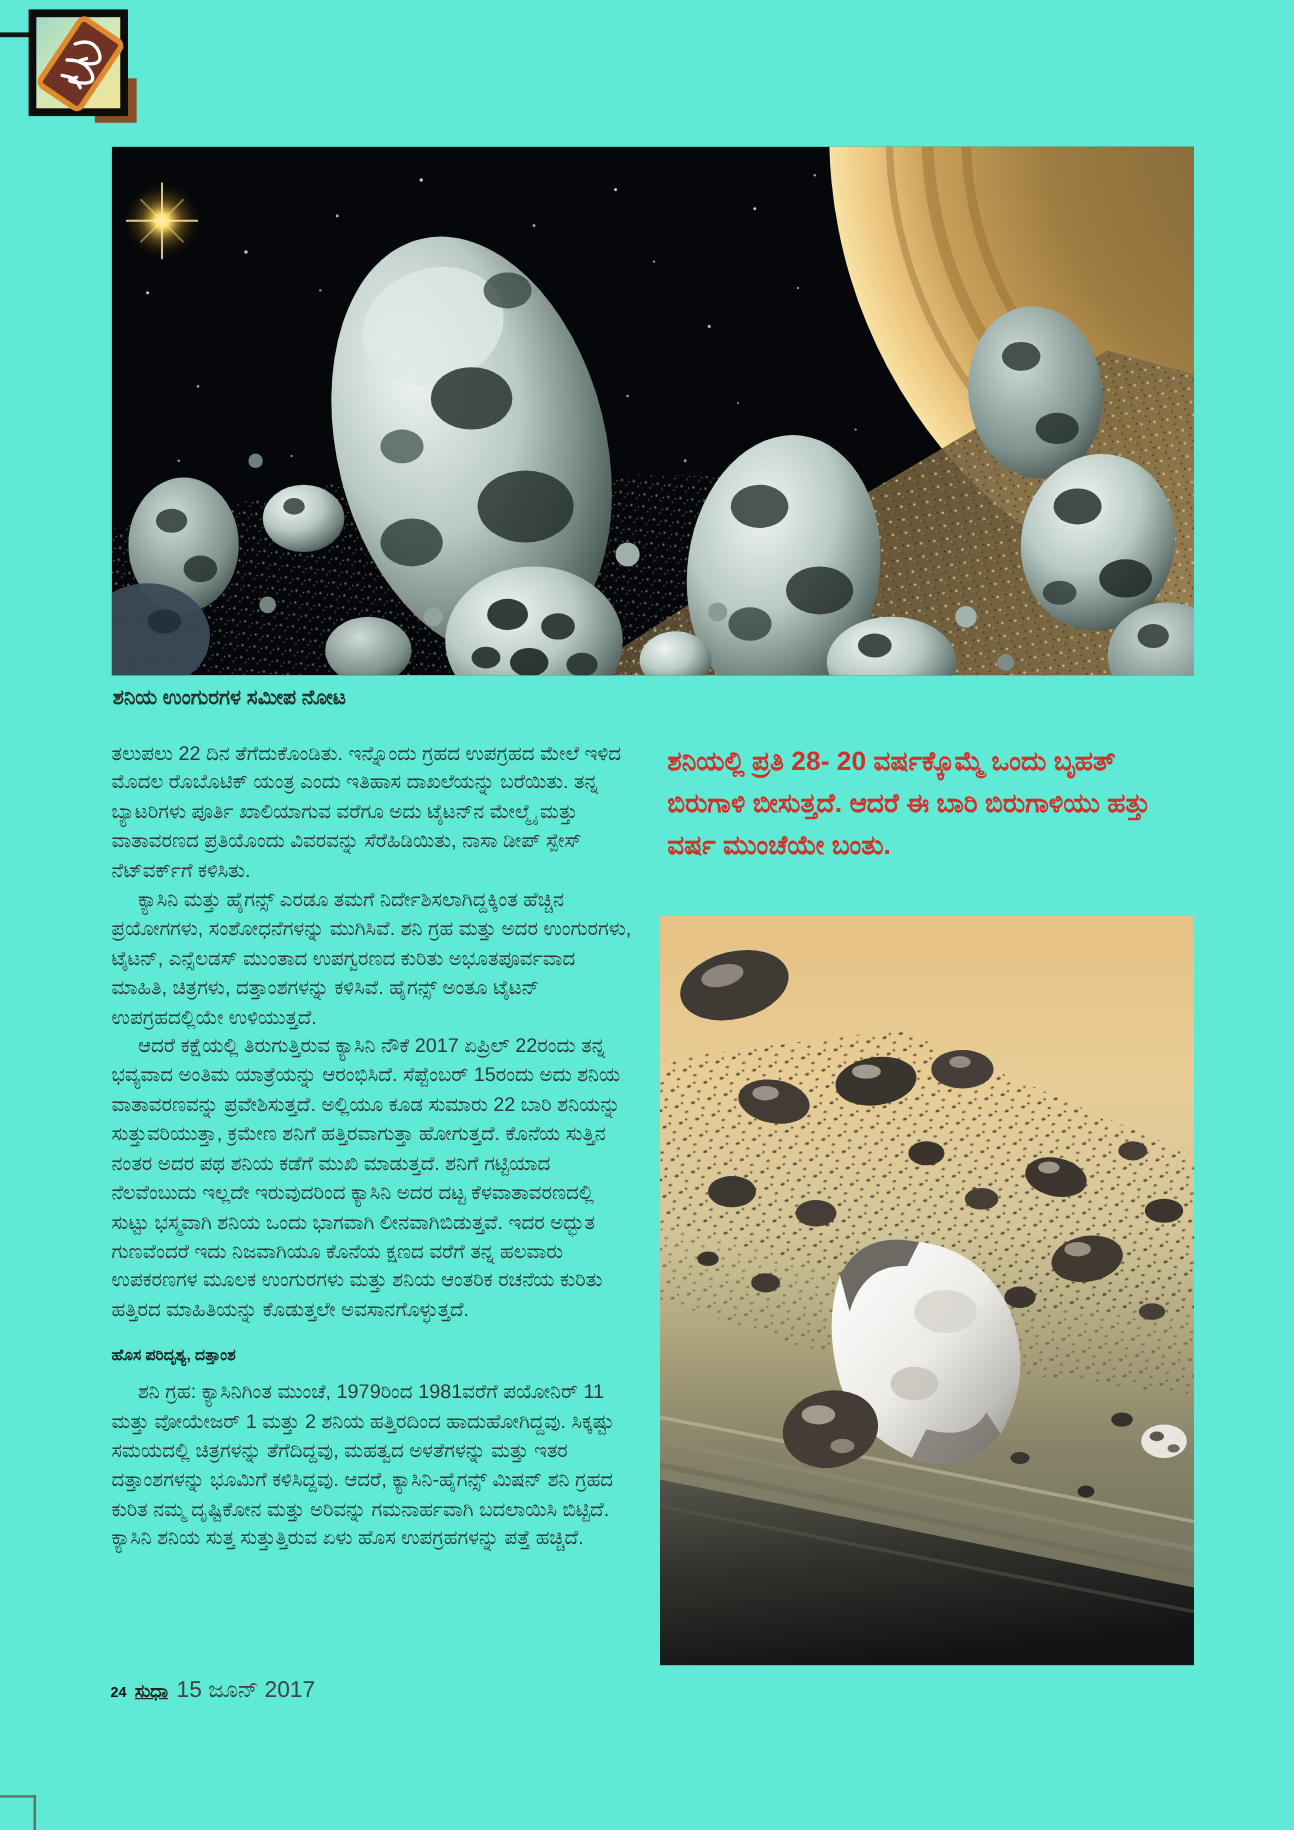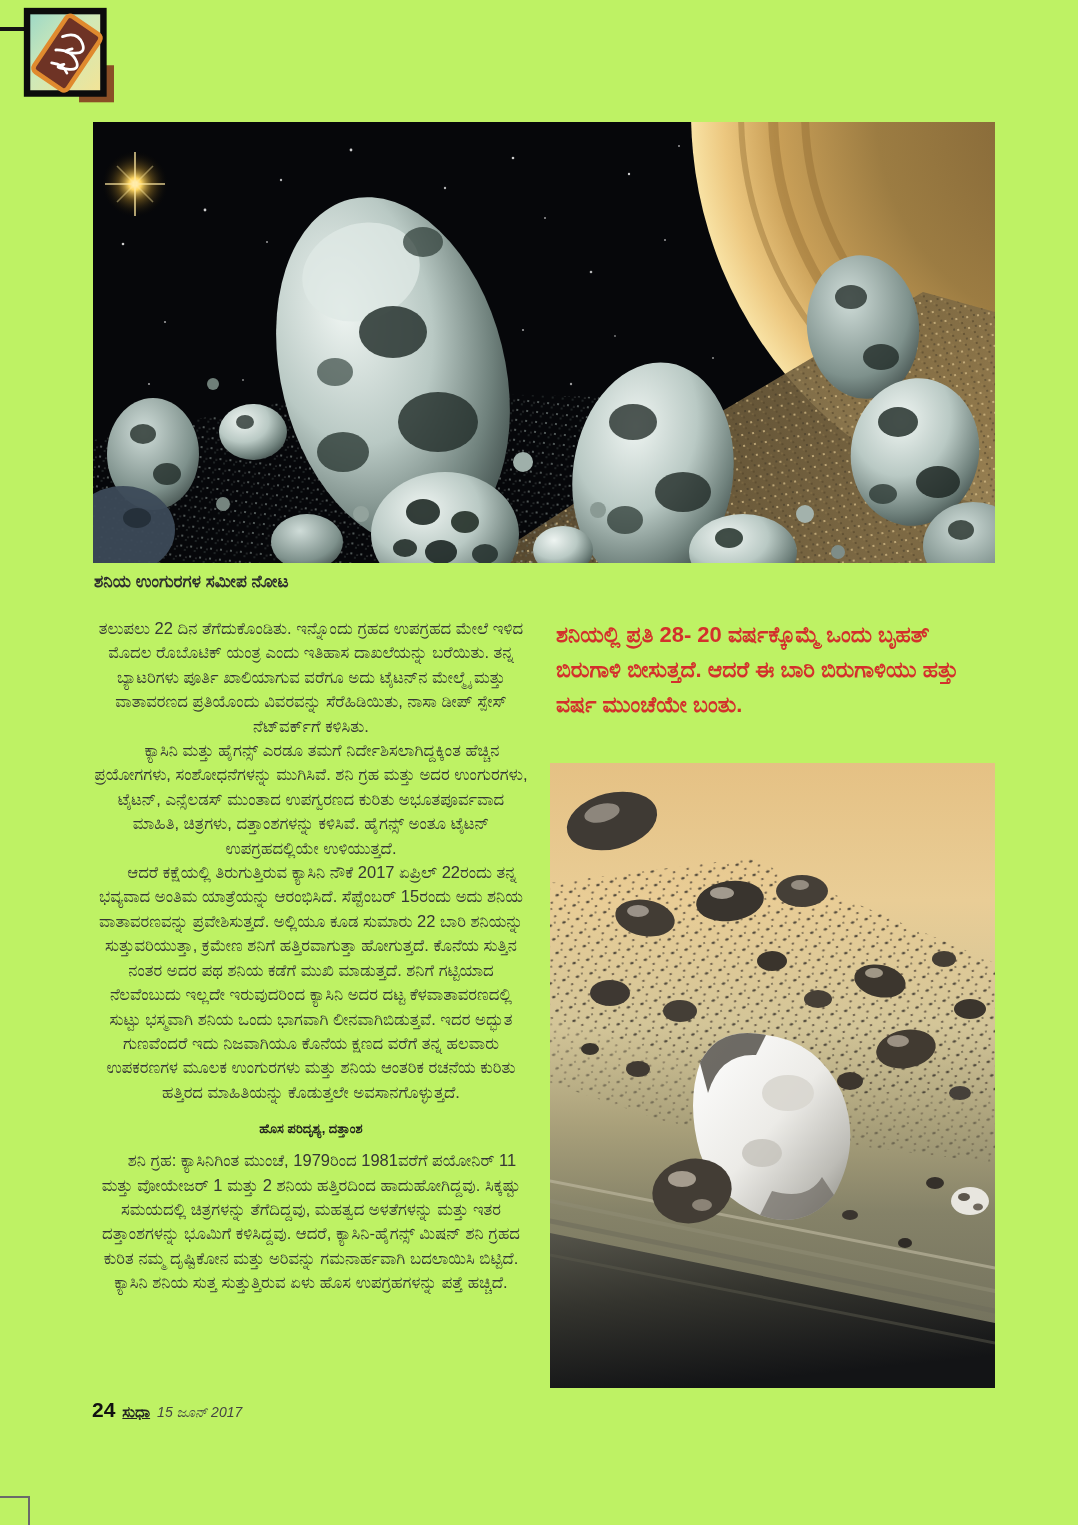--- a/index.html
+++ b/index.html
@@ -1,39 +1,39 @@
 <!DOCTYPE html>
 <html><head>
 <meta charset="utf-8">
 <style>
   html,body{margin:0;padding:0;background:#e8e8e8;}
-  .page{position:relative;width:1078px;height:1525px;background:#bef264;overflow:hidden;
+  .page{position:relative;width:1078px;height:1525px;background:#5eead4;overflow:hidden;
         font-family:"Liberation Sans",sans-serif;color:#333;}
   
   .logo-rule{position:absolute;left:0;top:27px;width:32px;height:4px;background:#141414;}
   .logo{position:absolute;left:22px;top:6px;width:92px;height:100px;}
   
   .hero{position:absolute;left:93px;top:122px;width:902px;height:441px;margin:0;overflow:hidden;}
   .hero svg,.side-image svg,.logo svg{display:block;width:100%;height:100%;}
   .caption{position:absolute;left:94px;top:572px;width:600px;font-size:17px;font-weight:bold;color:#2e2e2e;}
   
   .left-col{position:absolute;left:93px;top:616px;width:436px;font-size:16.5px;line-height:24.4px;
-            color:#363636;text-align:center;}
+            color:#363636;text-align:left;}
   .para{margin:0;}
   .indent{text-indent:22px;}
   .sec-head{margin:13px 0 7px 0;font-size:13px;line-height:24px;color:#1d1d1d;font-weight:bold;}
   .pull-quote{position:absolute;left:556px;top:617px;width:438px;font-size:22px;line-height:35px;
               font-weight:bold;}
   
   .side-image{position:absolute;left:550px;top:763px;width:445px;height:625px;margin:0;overflow:hidden;}
   
   .footer{position:absolute;left:92px;top:1398px;font-size:14px;color:#3c3c3c;}
-  .footer .pg{font-size:21px;font-weight:bold;color:#111;margin-right:7px;}
+  .footer .pg{font-size:12px;font-weight:bold;color:#111;margin-right:7px;}
   .footer .mag{font-size:15px;font-weight:bold;color:#222;margin-right:7px;text-decoration:underline;}
-  .footer .date{font-size:14px;color:#444;font-style:italic;}
+  .footer .date{font-size:19px;color:#444;}
   .corner-mark{position:absolute;left:0;top:1496px;width:28px;height:29px;
                border-top:2px solid #6a6a6a;border-right:2px solid #6a6a6a;}
 </style>
 </head>
 <body>
 
 <div class="page">
 
   <div class="logo-rule"></div>
 

